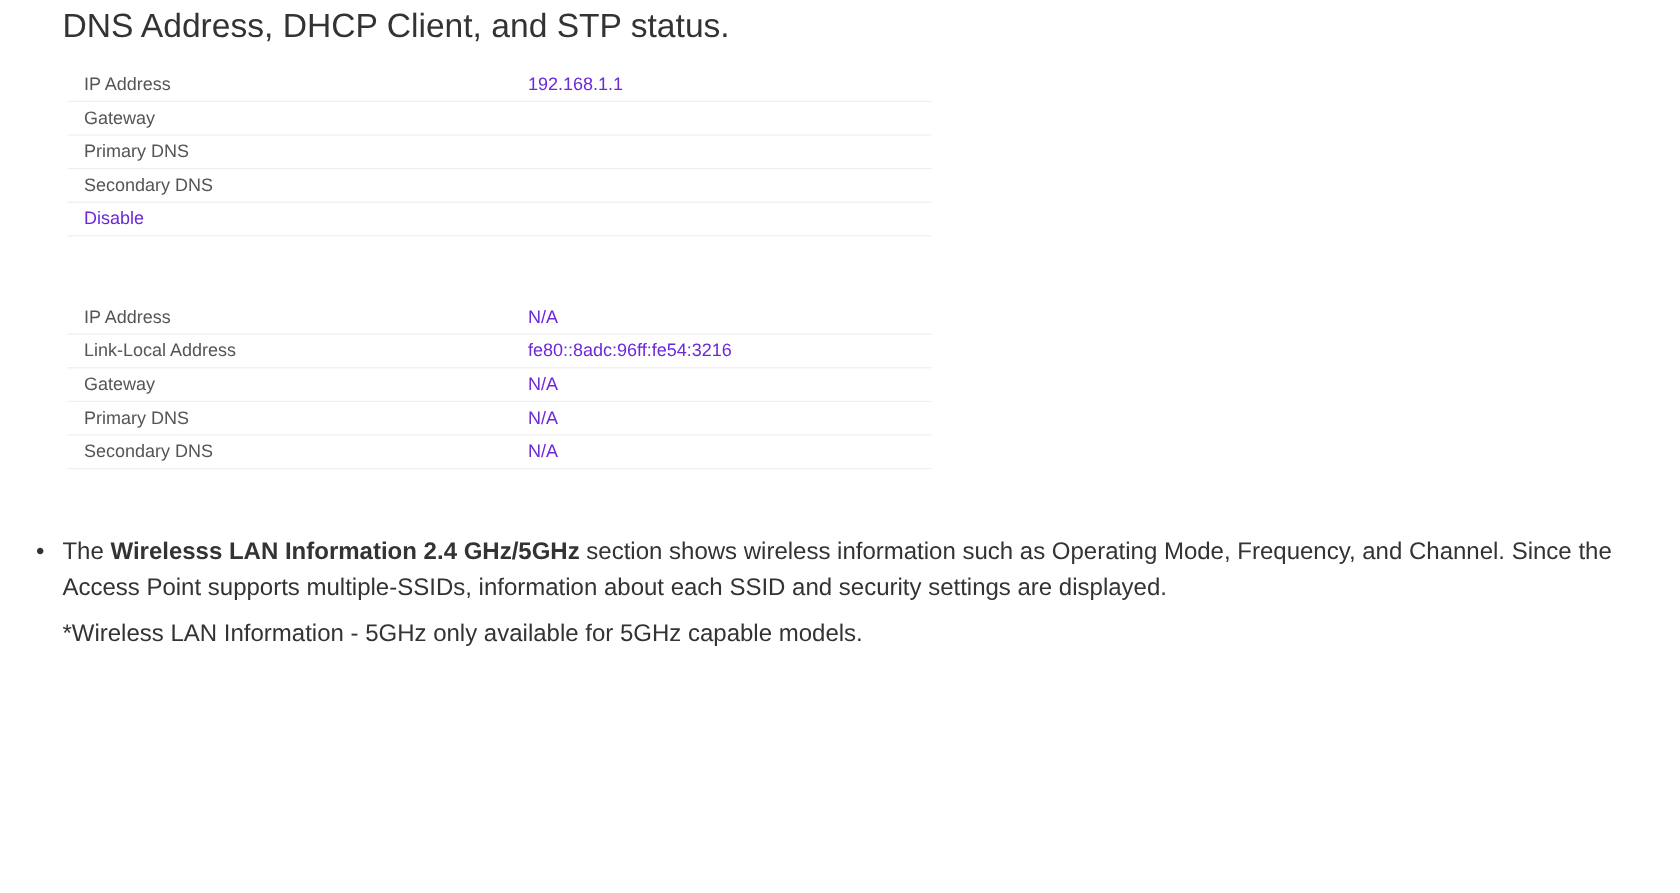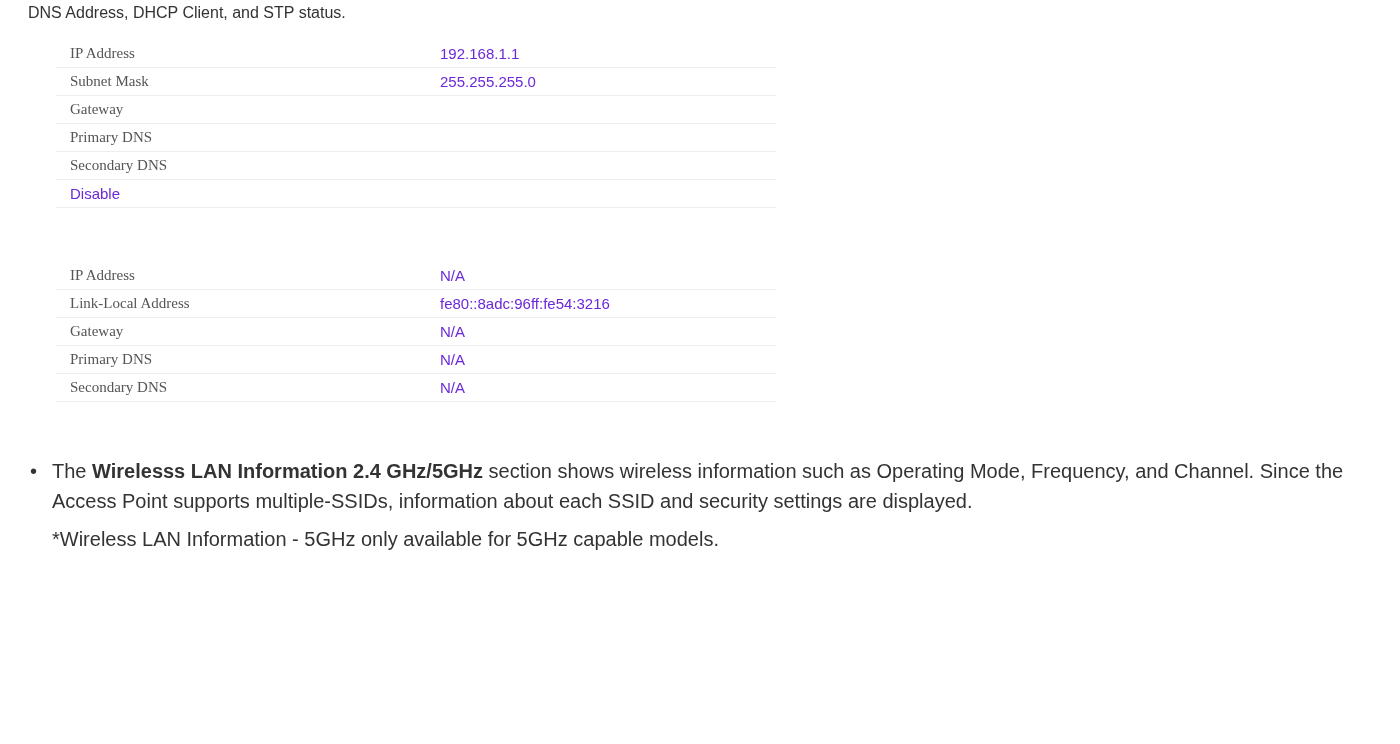--- a/index.html
+++ b/index.html
@@ -7,26 +7,27 @@
       padding: 0;
       box-sizing: border-box;
     }
     body {
       font-family: Arial, Helvetica, sans-serif;
       background: #fff;
       padding: 0;
       width: 1400px;
     }
     .page-text {
-      font-size: 16px;
+      font-size: 28px;
       color: #333;
       padding: 2px 20px 10px 28px;
       line-height: 1.4;
       font-family: "Segoe UI", Arial, sans-serif;
       font-stretch: condensed;
+      margin-left: 24px;
     }
     .info-panel {
       margin: 6px 0 0 56px;
       width: 720px;
     }
     .panel-header {
       background: #fff;
       border-top: 1px solid #e5e5e5;
       border-bottom: 1px solid #bbb;
       padding: 6px 10px 6px 14px;
@@ -37,21 +38,20 @@
     .info-row {
       display: flex;
       border-bottom: 1px solid #eee;
       padding: 5px 10px 5px 14px;
       font-size: 15px;
       color: #555;
     }
     .info-label {
       width: 370px;
       flex-shrink: 0;
-      font-family: Liberation Serif, serif;
     }
     .info-value {
       color: #6d28d9;
     }
     .panel-gap {
       height: 48px;
     }
     .bullet-section {
       margin-top: 54px;
       padding-left: 30px;
@@ -86,24 +86,20 @@
   </style>
 </head>
 <body>
 
 <div class="page-text">DNS Address, DHCP Client, and STP status.</div>
 
 <div class="info-panel">
   <div class="info-row">
     <div class="info-label">IP Address</div>
     <div class="info-value">192.168.1.1</div>
-  </div>
-  <div class="info-row">
-    <div class="info-label">Subnet Mask</div>
-    <div class="info-value">255.255.255.0</div>
   </div>
   <div class="info-row">
     <div class="info-label">Gateway</div>
     <div class="info-value"></div>
   </div>
   <div class="info-row">
     <div class="info-label">Primary DNS</div>
     <div class="info-value"></div>
   </div>
   <div class="info-row">

